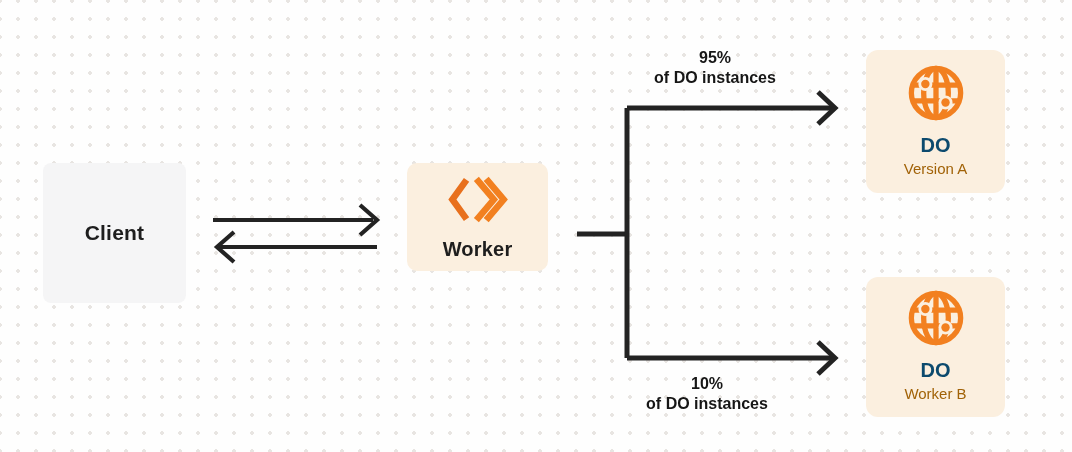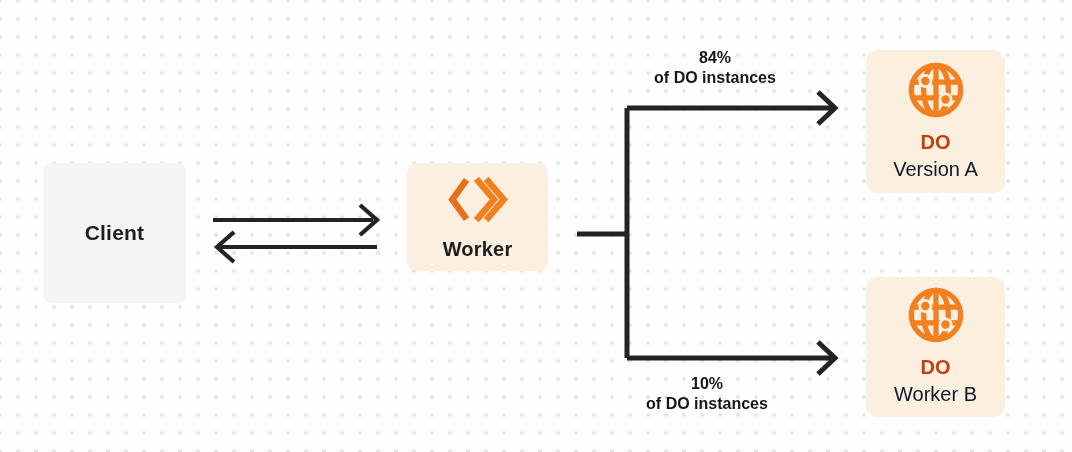--- a/index.html
+++ b/index.html
@@ -16,22 +16,22 @@
   }
   .node{position:absolute;display:flex;flex-direction:column;align-items:center;justify-content:center;}
   .client-box{left:43px;top:163px;width:143px;height:140px;background:var(--gray-box);border-radius:8px;justify-content:center;}
   .client-box .node-label{font-size:21px;font-weight:700;color:var(--text);letter-spacing:.2px;}
   .worker-box{left:407px;top:163px;width:141px;height:108px;background:var(--cream);border-radius:10px;gap:13px;}
   .worker-box .node-label{font-size:20px;font-weight:700;color:var(--text);letter-spacing:.2px;}
   .do-box{width:139px;background:var(--cream);border-radius:12px;gap:2px;}
   .do-box-a{left:866px;top:50px;height:143px;}
   .do-box-b{left:866px;top:277px;height:140px;}
   .do-icon{margin-bottom:11px;}
-  .do-title{font-size:20px;font-weight:700;color:#c2410c;line-height:1.15;}
-  .do-subtitle{font-size:20px;font-weight:400;color:#0f172a;line-height:1.3;}
+  .do-title{font-size:20px;font-weight:700;color:#0c4a6e;line-height:1.15;}
+  .do-subtitle{font-size:15px;font-weight:400;color:#a16207;line-height:1.3;}
   .abs{position:absolute;}
   .branch-label{position:absolute;width:240px;text-align:center;font-size:16px;font-weight:600;color:#161616;line-height:20px;}
   .label-top{left:595px;top:48px;}
   .label-bottom{left:587px;top:374px;}
   .line{stroke:var(--line);fill:none;}
   .stroke-accent{stroke:var(--accent);fill:none;}
   .stroke-accent-dark{stroke:var(--accent-dark);fill:none;}
   .fill-accent{fill:var(--accent);stroke:none;}
   .halo{fill:var(--cream);stroke:none;}
 </style>
@@ -69,21 +69,21 @@
       <path d="M7,146 H57"></path>
       <path d="M57,20 V270"></path>
       <path d="M57,20 H264"></path>
       <path d="M248,4 L265,20 L248,36"></path>
       <path d="M57,270 H264"></path>
       <path d="M248,254 L265,270 L248,286"></path>
     </g>
   </svg>
 
   <div class="branch-label label-top">
-    <div>84%</div>
+    <div>95%</div>
     <div>of DO instances</div>
   </div>
   <div class="branch-label label-bottom">
     <div>10%</div>
     <div>of DO instances</div>
   </div>
 
   <div class="node do-box do-box-a">
     <svg class="do-icon" width="56" height="56" viewBox="0 0 100 100">
       <g class="stroke-accent" stroke-width="9.5">

